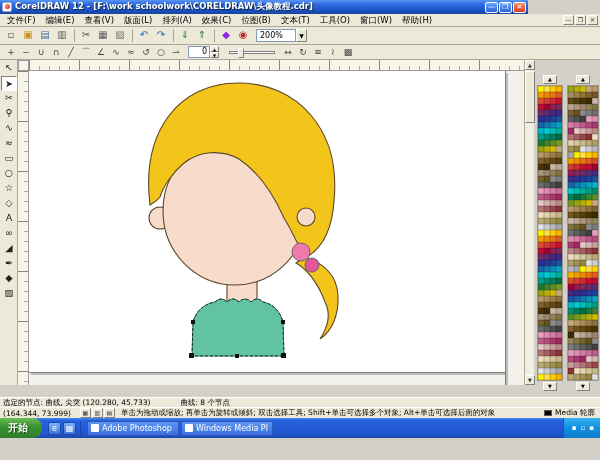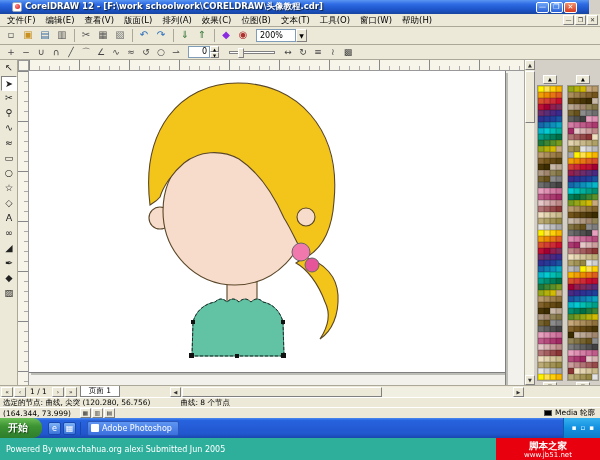--- a/index.html
+++ b/index.html
@@ -1,23 +1,23 @@
 <!DOCTYPE html>
 <html><head>
 <meta charset="utf-8">
 <style>
   * { margin:0; padding:0; box-sizing:border-box; }
   html,body { background:#777; }
   body { font-family:"DejaVu Sans","Liberation Sans",sans-serif; }
   #screen { position:relative; width:600px; height:460px; background:#D4D0C8; overflow:hidden; font-size:9px; color:#000; }
 
   
-  #titlebar { position:absolute; left:0; top:0; width:589px; height:14px;
+  #titlebar { position:absolute; left:0; top:0; width:528px; height:14px;
     background:linear-gradient(180deg,#5A96F2 0%,#2E6BE4 30%,#1D54C8 70%,#16449F 100%);
-    display:flex; align-items:center; padding:0 12px; }
+    display:flex; align-items:center; padding:0 2px; }
   #app-icon { width:10px; height:10px; background:#fff; border:1px solid #9AB; border-radius:2px; margin-right:3px;
     position:relative; flex:0 0 auto; }
   #app-icon::after { content:""; position:absolute; left:2px; top:1px; width:5px; height:5px; border-radius:50%;
     background:radial-gradient(circle at 35% 35%,#FF8A8A,#D41111); }
   #title-text { color:#fff; font-weight:bold; font-size:8.5px; white-space:nowrap; overflow:hidden; flex:1; text-shadow:1px 1px 1px #123; }
   .win-btn { width:13px; height:11px; margin-left:1px; border:1px solid #fff; border-radius:2px; color:#fff;
     font-size:7px; line-height:9px; text-align:center; flex:0 0 auto;
     background:linear-gradient(180deg,#6EA6F8,#2A62D8); }
   .win-btn.close { background:linear-gradient(180deg,#F0926E,#D63A1E); }
 
@@ -766,71 +766,56 @@
           <span class="pal-swatch" style="background: rgb(188, 172, 120);"></span>
           <span class="pal-swatch" style="background: rgb(175, 160, 102);"></span>
           <span class="pal-swatch" style="background: rgb(162, 147, 84);"></span>
           <span class="pal-swatch" style="background: rgb(149, 134, 66);"></span>
           <span class="pal-swatch" style="background: rgb(227, 227, 227);"></span>
         </div>
         <div class="pal-arrow">▼</div>
       </div>
     </div>
 
-  <div id="bottombar">
-    <span class="nav-btn">«</span>
-    <span class="nav-btn">‹</span>
-    <span id="page-indicator">1 / 1</span>
-    <span class="nav-btn">›</span>
-    <span class="nav-btn">»</span>
-    <span id="page-tab">页面 1</span>
-    <span id="hscroll">
-      <span id="hsb-left" class="sb-btn">◀</span>
-      <span id="hscroll-thumb"></span>
-      <span id="hsb-right" class="sb-btn">▶</span>
-    </span>
-  </div>
 
   <div id="status1" class="statusrow">
-    <span>选定的节点: 曲线, 尖突 (120.280, 56.756)</span>
+    <span>选定的节点: 曲线, 尖突 (120.280, 45.733)</span>
     <span class="st-mid">曲线: 8 个节点</span>
   </div>
   <div id="status2" class="statusrow">
     <span>(164.344, 73.999)</span>
     <span id="status-mini">
         <span class="mini-btn">▦</span>
         <span class="mini-btn">▥</span>
         <span class="mini-btn">▤</span>
       </span>
+    <span style="margin-left:6px;">单击为拖动或缩放; 再单击为旋转或倾斜; 双击选择工具; Shift+单击可选择多个对象; Alt+单击可选择后面的对象</span>
     <span class="st-right">
       <span class="st-swatch" id="outline-swatch" style="background: rgb(0, 0, 0);"></span>
       <span>Media 轮廓</span>
     </span>
   </div>
 
   <div id="taskbar">
     <div id="start-button">开始</div>
     <div id="quicklaunch">
         <span class="ql">e</span>
         <span class="ql">▦</span>
       </div>
     <div id="tasks">
         <div class="task">
           <span class="task-ic"></span>
           <span>Adobe Photoshop</span>
         </div>
+        <div class="task">
+          <span class="task-ic"></span>
+          <span>Windows Media Pl</span>
+        </div>
       </div>
     <div id="tray">
         <span class="tray-ic">▪</span>
         <span class="tray-ic">▫</span>
         <span class="tray-ic">▪</span>
       </div>
   </div>
 
-  <div id="banner">
-    <span id="banner-text">Powered By www.chahua.org alexi Submitted Jun 2005</span>
-    <span id="banner-site">
-      <span id="banner-site-name">脚本之家</span>
-      <span id="banner-site-url">www.jb51.net</span>
-    </span>
-  </div>
 
 </div>
 
 </body></html>

